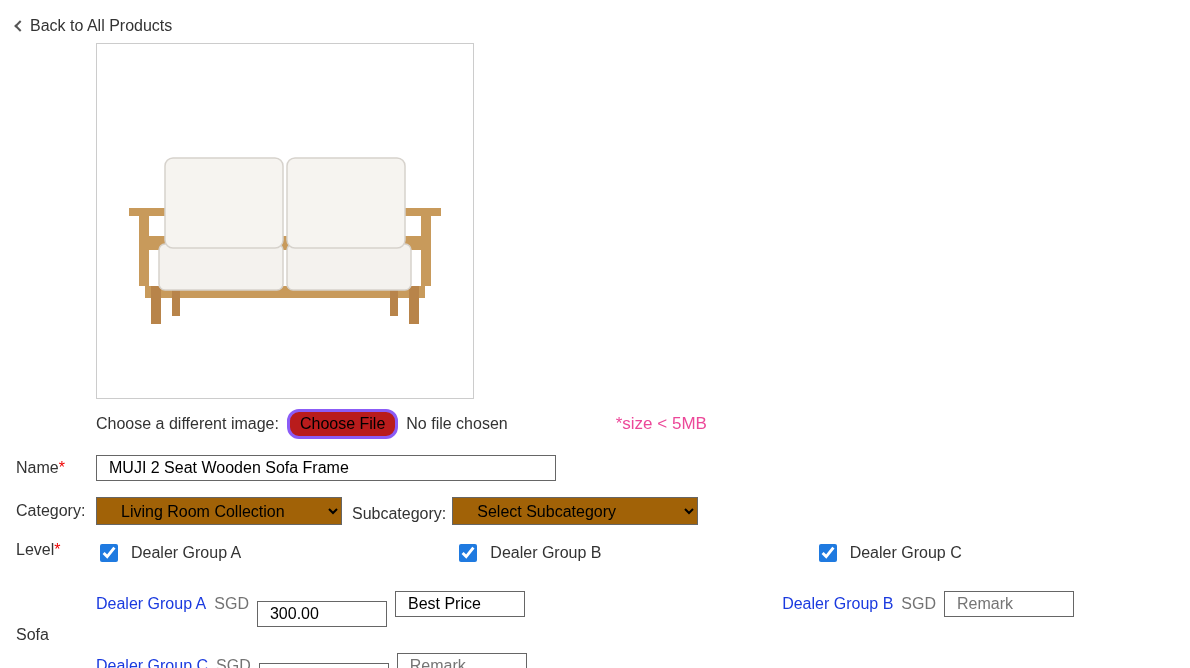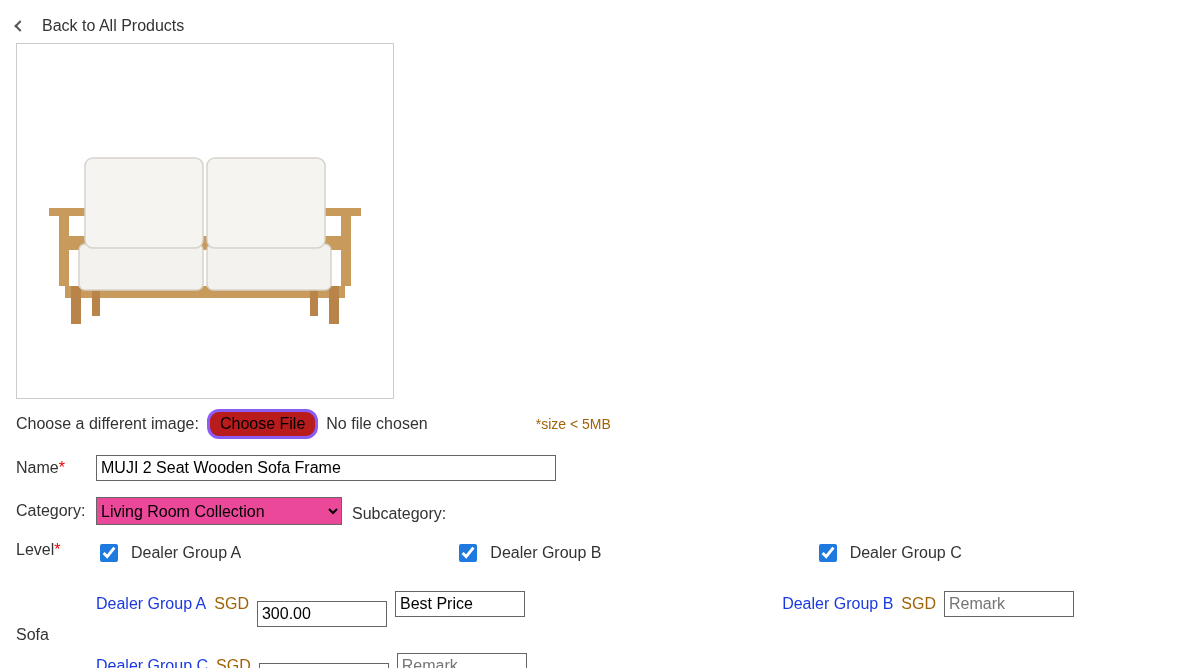--- a/index.html
+++ b/index.html
@@ -10,31 +10,32 @@
     margin: 0;
     padding: 16px;
     width: 1190px;
   }
   a.backlink {
     color: #333;
     text-decoration: none;
     font-size: 16px;
     display: inline-flex;
     align-items: center;
-    gap: 18px;
+    gap: 6px;
     margin-bottom: 8px;
   }
   .chevron {
     display:inline-block;
     width:8px;height:8px;
     border-left:2px solid #555;
     border-bottom:2px solid #555;
     transform: rotate(45deg);
   }
   .product-area {
+    margin-left: 80px;
   }
   .image-box {
     width: 378px;
     height: 356px;
     border: 1px solid #ccc;
     display: flex;
     align-items: center;
     justify-content: center;
     background: #fff;
   }
@@ -46,47 +47,47 @@
   }
   .file-btn {
     font: inherit;
     padding: 3px 10px;
     border: 3px solid #8b5cf6;
     background: #b91c1c;
     border-radius: 12px;
     cursor: pointer;
   }
   .size-note {
-    color: #a16207;
+    color: #ec4899;
     margin-left: 100px;
-    font-size: 14px;
+    font-size: 17px;
   }
   .form-row {
     display: flex;
     align-items: center;
     margin-top: 16px;
   }
   .label-col {
     width: 80px;
     font-size: 16px;
     color: #333;
   }
   .req { color: #e00; }
   input[type="text"] {
     font: inherit;
-    padding: 3px 4px;
+    padding: 3px 12px;
     border: 1px solid #666;
     height: 26px;
   }
   select {
     font: inherit;
-    padding: 2px 0;
+    padding: 2px 20px;
     border: 1px solid #666;
     height: 28px;
-    background: #ec4899;
+    background: #a16207;
   }
   .name-input { width: 460px; }
   .level-row {
     display:flex;
     align-items:flex-start;
     margin-top:16px;
   }
   .level-boxes {
     display:flex;
     flex: 1;
@@ -119,21 +120,21 @@
   .price-line:last-child { margin-bottom:0; }
   .dealer-cell {
     display:flex;
     align-items:center;
     gap:8px;
   }
   .dealer-name {
     color: #1a3adf;
     text-decoration: none;
   }
-  .cur { color:#a16207; }
+  .cur { color:#737373; }
   .price-input { width: 130px; margin-top: 20px; }
   .remark-input { width: 130px; }
 </style>
 </head>
 <body>
 
 
 
 <a href="#" class="backlink">
   <span class="chevron"></span>
@@ -182,20 +183,23 @@
 
 
 <div class="form-row">
   <div class="label-col">
     <span>Category:</span>
   </div>
   <select style="width:246px">
     <option>Living Room Collection</option>
   </select>
   <span style="margin:6px 6px 0 10px">Subcategory:</span>
+  <select style="width:246px">
+    <option>Select Subcategory</option>
+  </select>
 </div>
 
 
 <div class="level-row">
   <div class="label-col">
     <span>Level</span><span class="req">*</span>
   </div>
   <div class="level-boxes">
     <label class="level-item">
       <input type="checkbox" checked="" style="">

